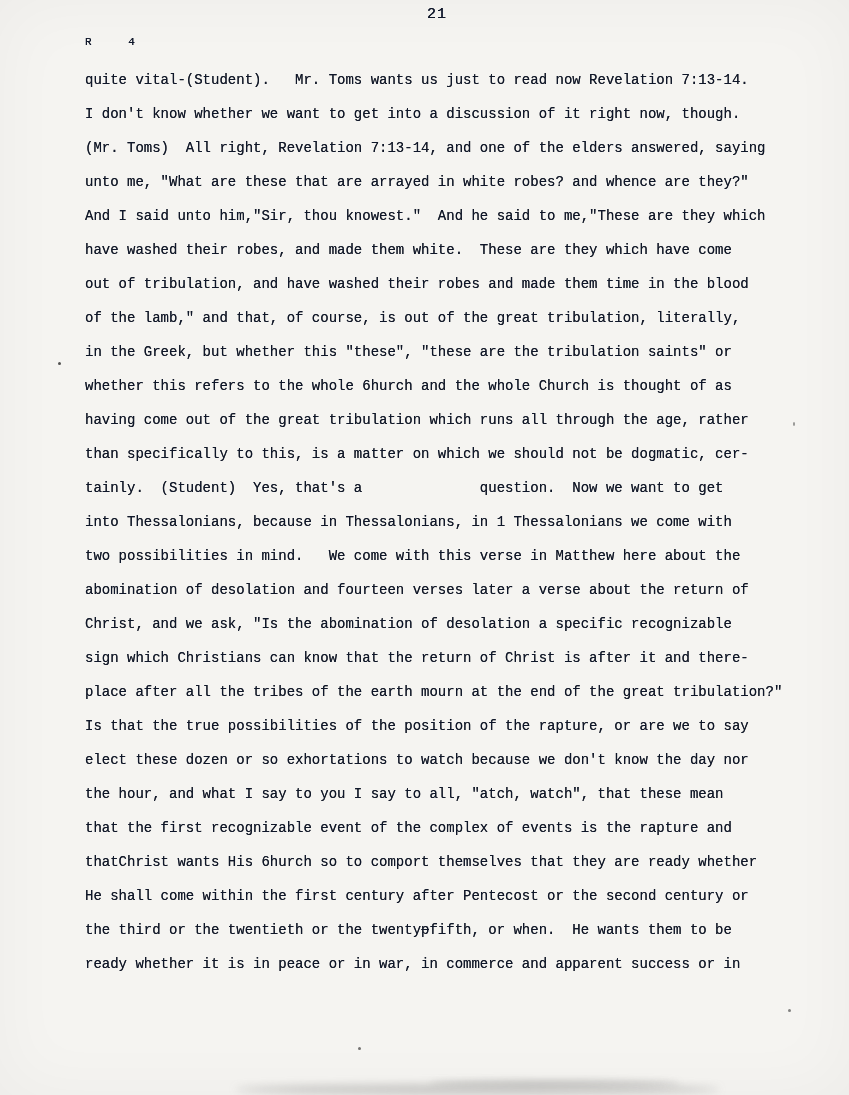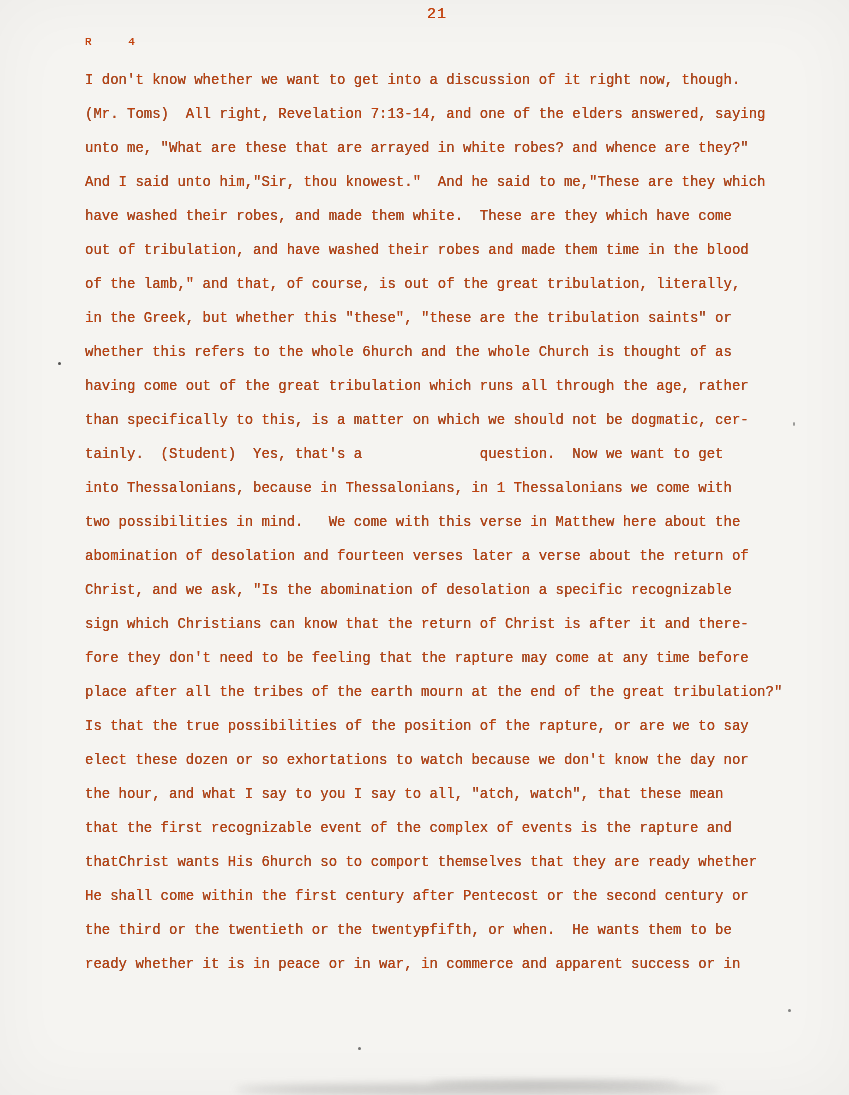--- a/index.html
+++ b/index.html
@@ -7,21 +7,21 @@
     padding: 0;
     background: #e9e8e5;
   }
   .page {
     position: relative;
     width: 849px;
     height: 1095px;
     background: #f5f4f1;
     overflow: hidden;
     font-family: "Liberation Mono", "DejaVu Sans Mono", monospace;
-    color: #c2410c;
+    color: #0f172a;
     box-shadow: inset 0 0 70px rgba(0,0,0,0.035);
   }
   .page-number {
     position: absolute;
     top: 6px;
     left: 427px;
     font-size: 15px;
     letter-spacing: 1px;
     text-shadow: 0 0 0.6px currentColor;
   }
@@ -86,38 +86,38 @@
 <div class="page">
 
   <div class="page-number">21</div>
 
   <div class="doc-ref">
     <span class="ref-letter">R</span>
     <span class="ref-num">4</span>
   </div>
 
   <div class="body-text">
+    <div class="line">quite vital-(Student).   Mr. Toms wants us just to read now Revelation 7:13-14.</div>
     <div class="line">I don't know whether we want to get into a discussion of it right now, though.</div>
     <div class="line">(Mr. Toms)  All right, Revelation 7:13-14, and one of the elders answered, saying</div>
     <div class="line">unto me, "What are these that are arrayed in white robes? and whence are they?"</div>
     <div class="line">And I said unto him,"Sir, thou knowest."  And he said to me,"These are they which</div>
     <div class="line">have washed their robes, and made them white.  These are they which have come</div>
     <div class="line">out of tribulation, and have washed their robes and made them time in the blood</div>
     <div class="line">of the lamb," and that, of course, is out of the great tribulation, literally,</div>
     <div class="line">in the Greek, but whether this "these", "these are the tribulation saints" or</div>
     <div class="line">whether this refers to the whole 6hurch and the whole Church is thought of as</div>
     <div class="line">having come out of the great tribulation which runs all through the age, rather</div>
     <div class="line">than specifically to this, is a matter on which we should not be dogmatic, cer-</div>
     <div class="line">tainly.  (Student)  Yes, that's a              question.  Now we want to get</div>
     <div class="line">into Thessalonians, because in Thessalonians, in 1 Thessalonians we come with</div>
     <div class="line">two possibilities in mind.   We come with this verse in Matthew here about the</div>
     <div class="line">abomination of desolation and fourteen verses later a verse about the return of</div>
     <div class="line">Christ, and we ask, "Is the abomination of desolation a specific recognizable</div>
     <div class="line">sign which Christians can know that the return of Christ is after it and there-</div>
-    <div class="line">fore they don't need to be feeling that the rapture may come at any time before</div>
     <div class="line">place after all the tribes of the earth mourn at the end of the great tribulation?"</div>
     <div class="line">Is that the true possibilities of the position of the rapture, or are we to say</div>
     <div class="line">elect these dozen or so exhortations to watch because we don't know the day nor</div>
     <div class="line">the hour, and what I say to you I say to all, "atch, watch", that these mean</div>
     <div class="line">that the first recognizable event of the complex of events is the rapture and</div>
     <div class="line">thatChrist wants His 6hurch so to comport themselves that they are ready whether</div>
     <div class="line">He shall come within the first century after Pentecost or the second century or</div>
     <div class="line">the third or the twentieth or the twentyᵽfifth, or when.  He wants them to be</div>
     <div class="line">ready whether it is in peace or in war, in commerce and apparent success or in</div>
   </div>

